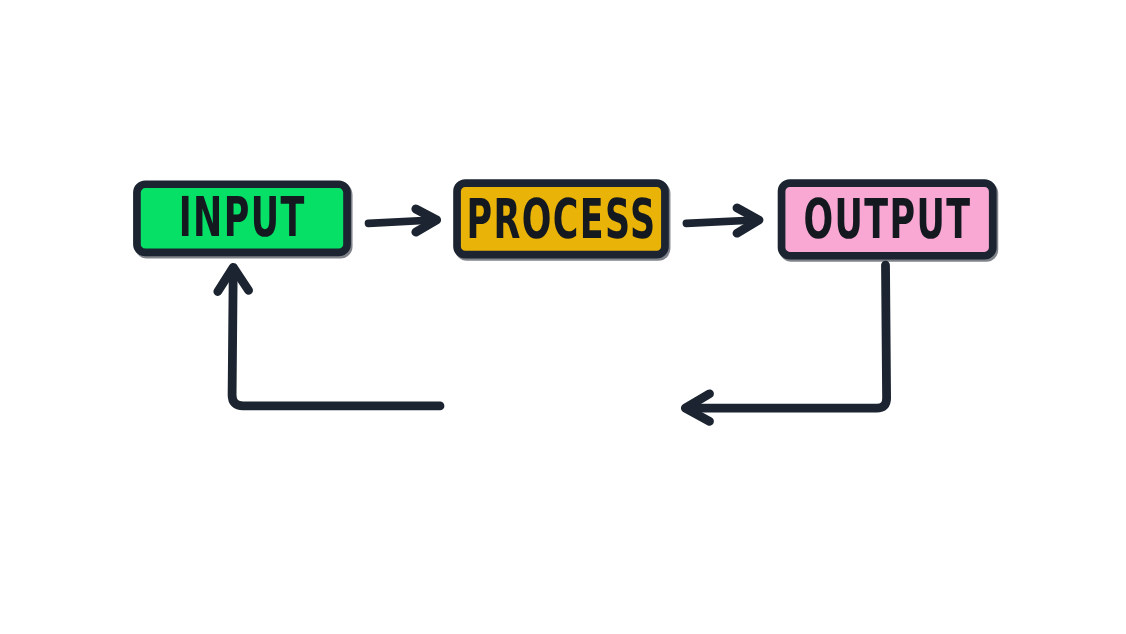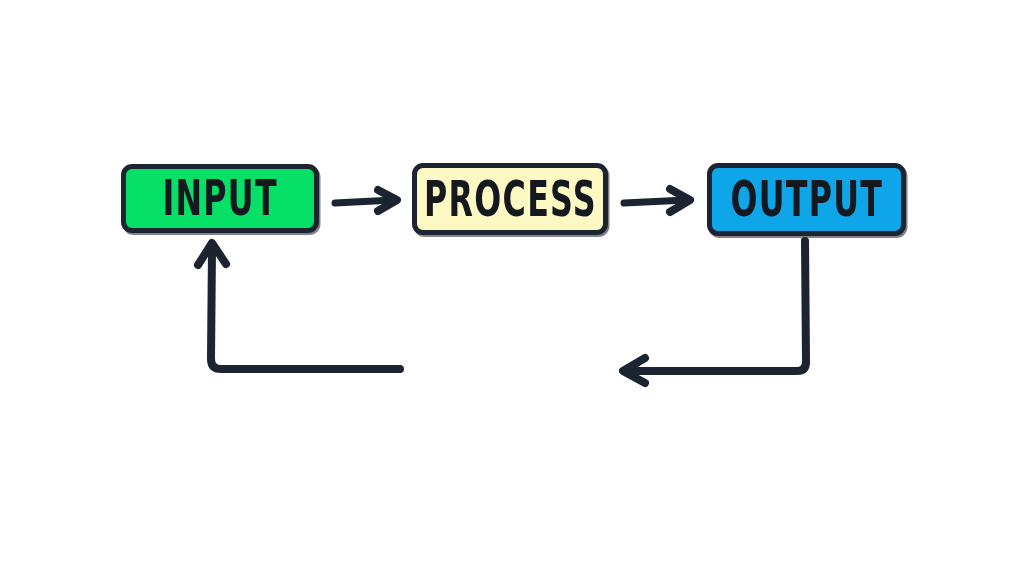--- a/index.html
+++ b/index.html
@@ -26,21 +26,21 @@
     width: 1024px;
     height: 576px;
     pointer-events: none;
   }
   .node {
     position: absolute;
     box-sizing: border-box;
     display: flex;
     align-items: center;
     justify-content: center;
-    border: 5px solid #404040;
+    border: 7px solid #404040;
     border-radius: 11px;
     box-shadow: 1.5px 2px 0 rgba(24,30,40,0.55);
   }
   .node-label {
     font-family: "DejaVu Sans Condensed", "Liberation Sans Narrow", "Liberation Sans", sans-serif;
     font-weight: 700;
     color: #14181f;
     letter-spacing: 1.5px;
     line-height: 1;
     transform: scaleX(0.86) scaleY(1.22);
@@ -85,22 +85,22 @@
         <path d="M198 265 L212 243 L226 264" stroke-width="8" stroke="#1B2430"></path>
       </g>
 
     </g>
   </svg>
 
   <div class="node" id="node-input" style="background-color: rgb(6, 224, 102); border-color: rgb(27, 36, 48); left: 121px; top: 164px; width: 198px; height: 69px;">
     <span class="node-label" style="color: rgb(20, 24, 31);">INPUT</span>
   </div>
 
-  <div class="node" id="node-process" style="background-color: #fef9c3; border-color: rgb(27, 36, 48); left: 412px; top: 163px; width: 196px; height: 72px;">
+  <div class="node" id="node-process" style="background-color: #eab308; border-color: rgb(27, 36, 48); left: 412px; top: 163px; width: 196px; height: 72px;">
     <span class="node-label" style="color: rgb(20, 24, 31);">PROCESS</span>
   </div>
 
-  <div class="node" id="node-output" style="background-color: #0ea5e9; border-color: rgb(27, 36, 48); left: 707px; top: 163px; width: 199px; height: 73px;">
+  <div class="node" id="node-output" style="background-color: #f9a8d4; border-color: rgb(27, 36, 48); left: 707px; top: 163px; width: 199px; height: 73px;">
     <span class="node-label" style="color: rgb(20, 24, 31);">OUTPUT</span>
   </div>
 
 
 </div>
 
 </body></html>

